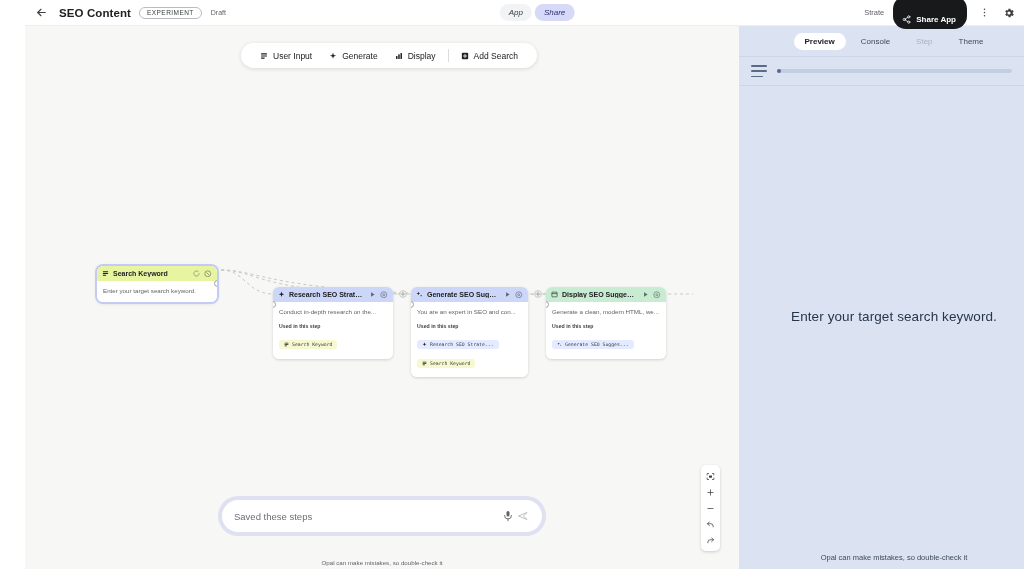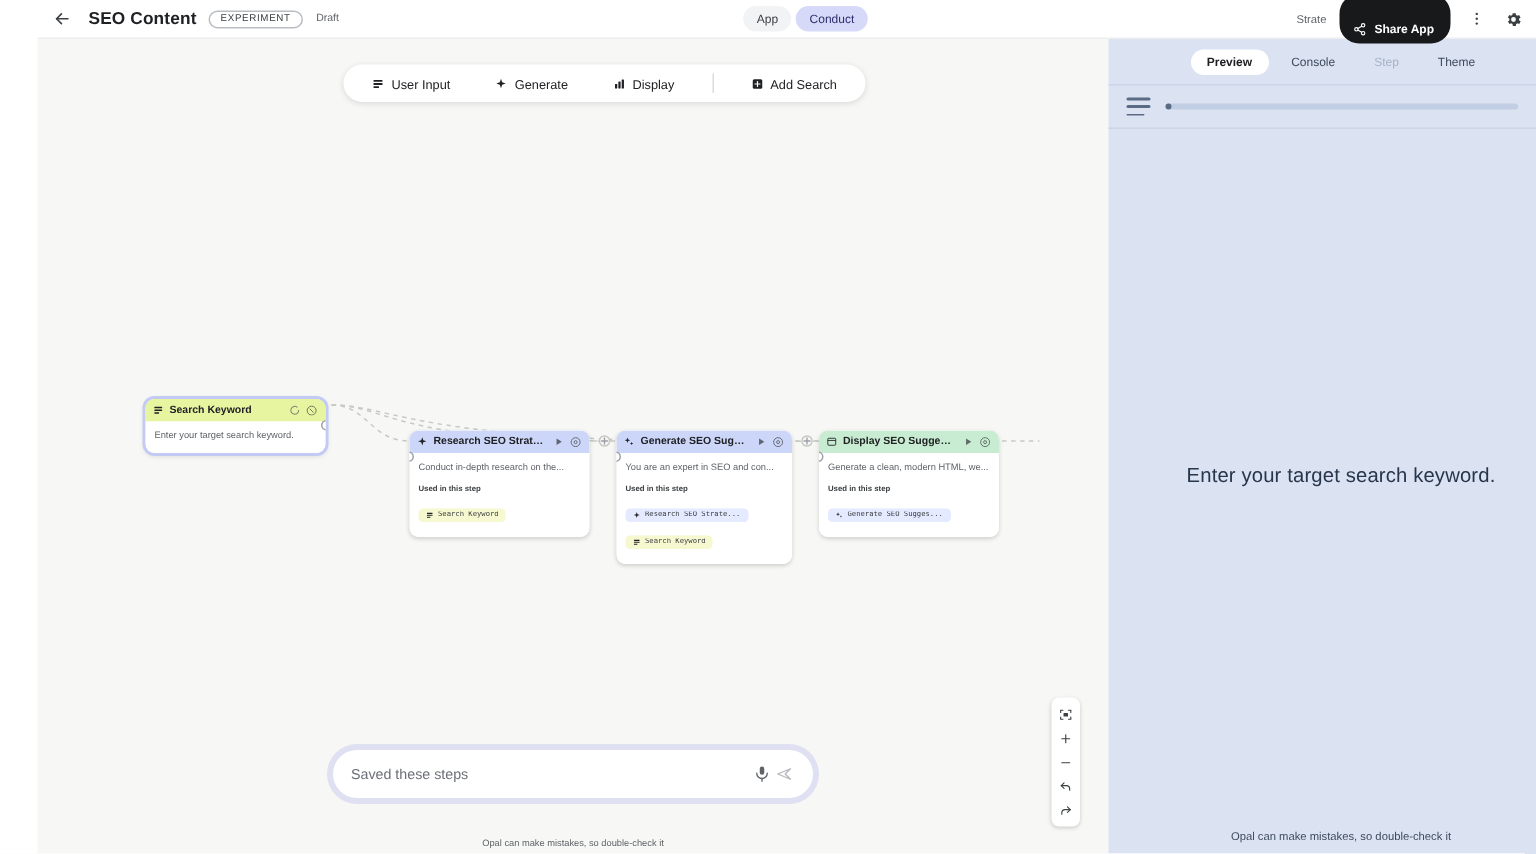--- a/index.html
+++ b/index.html
@@ -28,21 +28,21 @@
   }
   .experiment-pill {
     margin-left: 8px; border: 1px solid #b9bdc2; border-radius: 9px;
     padding: 1.5px 7px; font-size: 6.5px; color: #3c4043;
     letter-spacing: .45px; font-weight: 500;
   }
   .draft-label { margin-left: 9px; font-size: 7px; color: #5f6368; }
 
   .seg-wrap {
     position: absolute; left: 50%; transform: translateX(-50%);
-    display: flex; gap: 3px;
+    display: flex; gap: 3px; font-style: italic;
   }
   .seg {
     font-size: 8px; color: #3c4043; padding: 4px 9px;
     border-radius: 10px; background: #f1f3f4; cursor: pointer;
   }
   .seg.active { background: #d7d9f8; color: #2b2f6e; }
 
   .topbar-right {
     position: absolute; right: 8px; display: flex; align-items: center; gap: 9px;
   }
@@ -62,24 +62,24 @@
   }
 
   
   .canvas {
     position: absolute; left: 0; top: 26px; width: 714px; height: 543px;
     background: #f7f7f5; overflow: hidden;
   }
 
   
   .node-toolbar {
-    position: absolute; left: 204px; top: 17px;
+    position: absolute; left: 216px; top: 17px;
     background: #ffffff; border-radius: 16px; height: 25px;
     display: flex; align-items: center; padding: 0 11px;
-    box-shadow: 0 1px 4px rgba(0,0,0,.13); gap: 14px;
+    box-shadow: 0 1px 4px rgba(0,0,0,.13); gap: 1px;
   }
   .nt-item {
     display: flex; align-items: center; gap: 5px; font-size: 8.5px;
     color: #202124; padding: 0 8px; cursor: pointer; height: 25px;
   }
   .nt-sep { width: 1px; height: 13px; background: #dadce0; margin: 0 3px; }
 
   
   .conn-svg { position: absolute; left: 0; top: 0; width: 714px; height: 543px; pointer-events: none; }
 
@@ -219,21 +219,21 @@
           <line x1="19" y1="12" x2="5" y2="12"></line>
           <polyline points="11 18 5 12 11 6"></polyline>
         </svg>
     </div>
     <div class="app-title">SEO Content</div>
     <div class="experiment-pill">EXPERIMENT</div>
     <div class="draft-label">Draft</div>
 
     <div class="seg-wrap">
       <div class="seg">App</div>
-      <div class="seg active">Conduct</div>
+      <div class="seg active">Share</div>
     </div>
 
     <div class="topbar-right">
       <div class="saved-label">Strate</div>
       <div class="share-btn">
         <span style="display:flex">
           <svg width="9" height="9" viewBox="0 0 24 24" fill="none" stroke="#fff" stroke-width="2" stroke-linecap="round" stroke-linejoin="round">
               <circle cx="18" cy="5" r="3"></circle>
               <circle cx="6" cy="12" r="3"></circle>
               <circle cx="18" cy="19" r="3"></circle>

